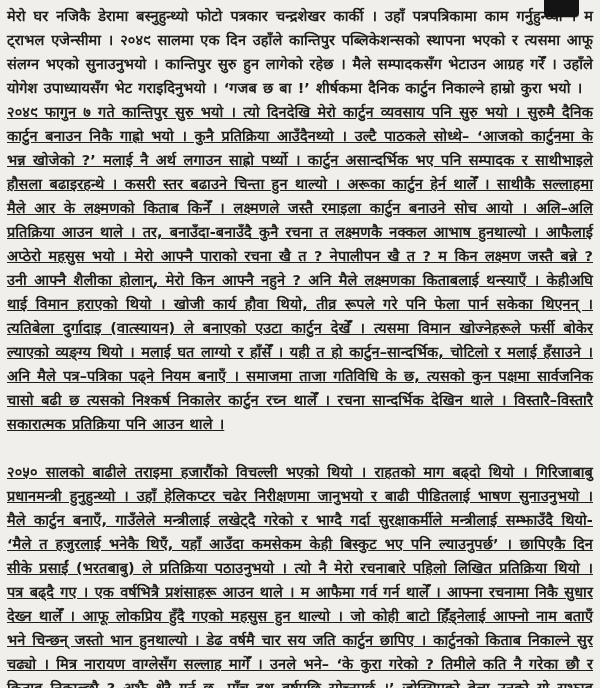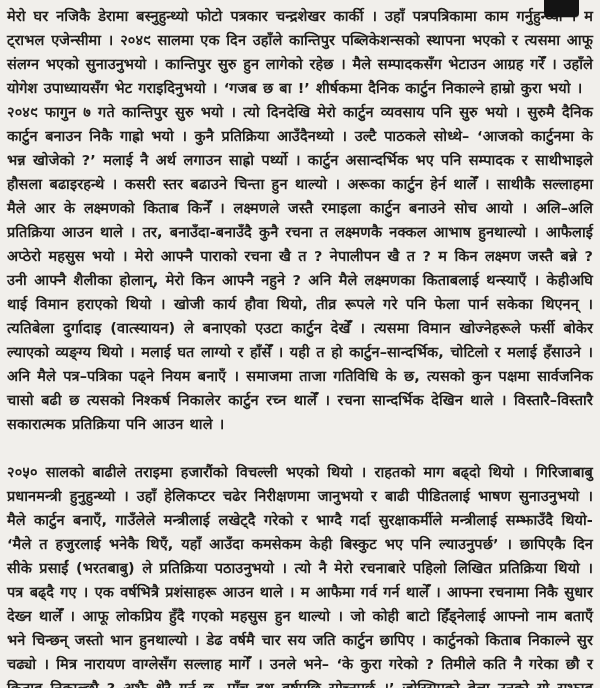--- a/index.html
+++ b/index.html
@@ -26,20 +26,21 @@
     color: #201e1b;
     font-size: 14.5px;
     line-height: 24px;
     font-weight: 600;
     text-align: justify;
     letter-spacing: 0.1px;
     word-spacing: 1px;
   }
   .para + .para {
     margin-top: 0;
+    text-decoration: underline;
   }
   .para.gap-above {
     margin-top: 24px;
   }
   .corner-icon {
     position: absolute;
     top: 0;
     right: 21px;
     width: 35px;
     height: 17px;

